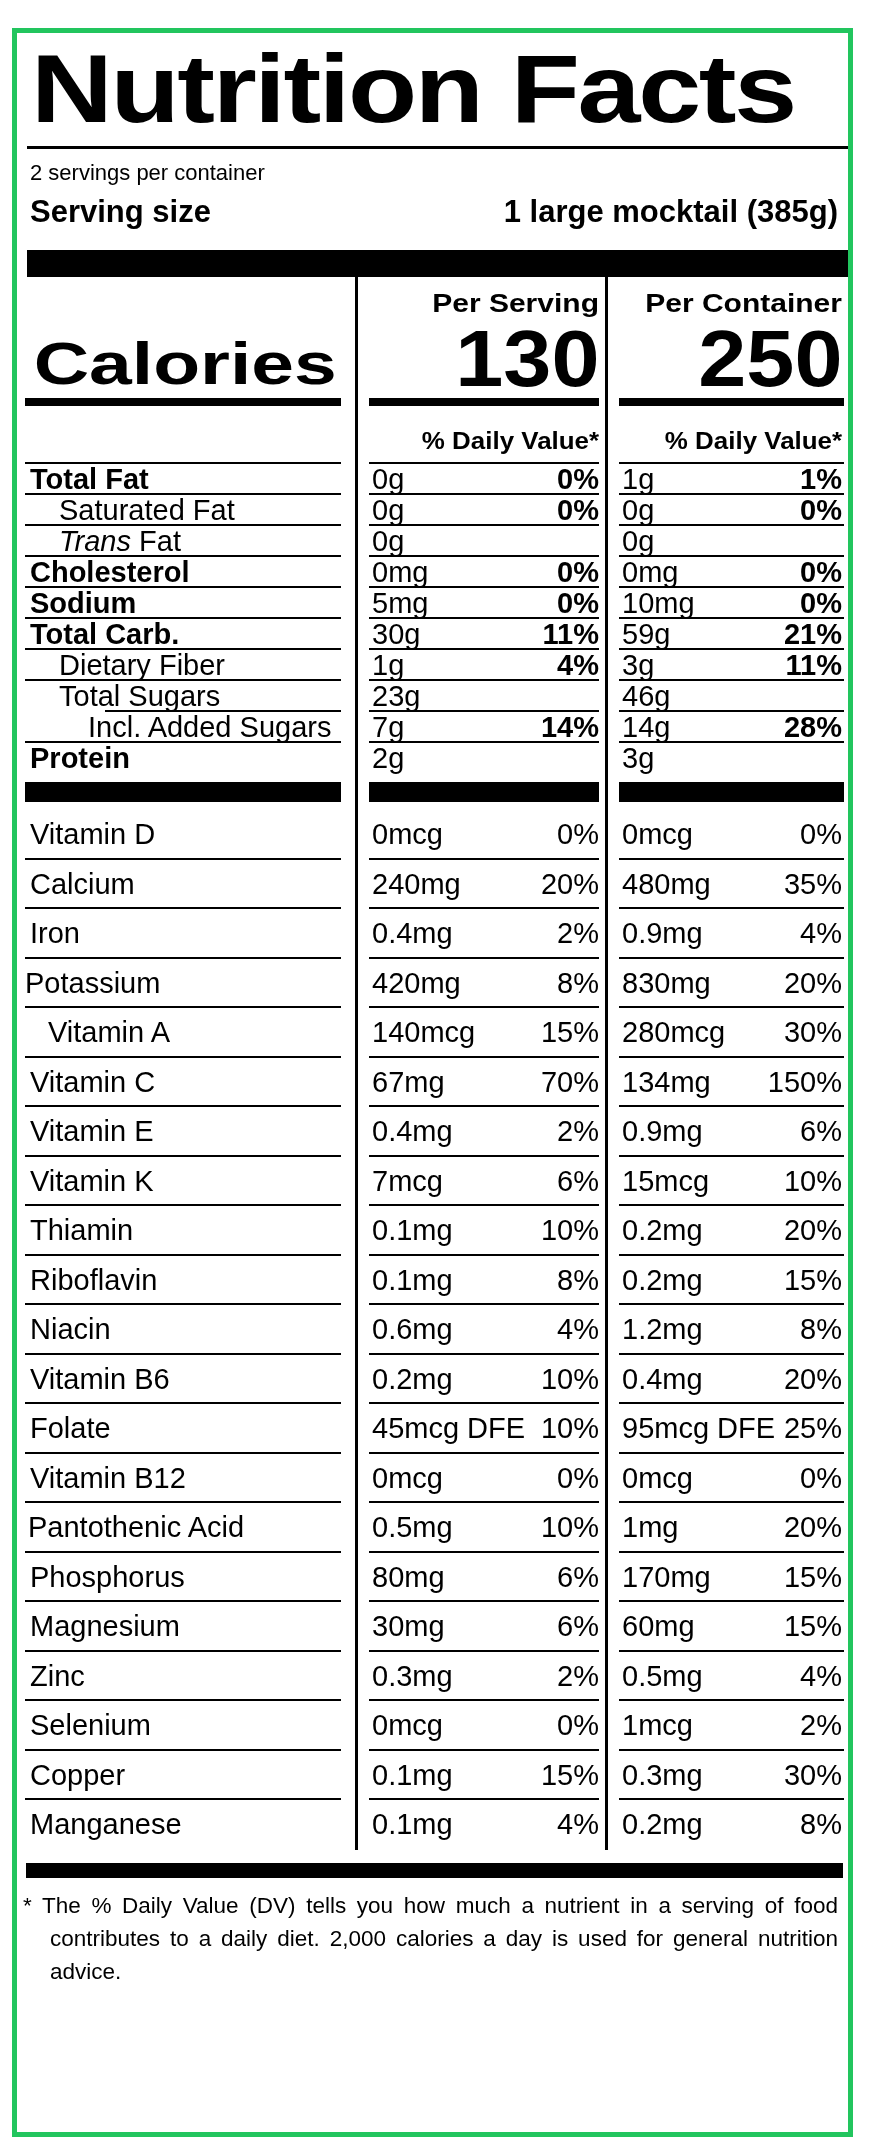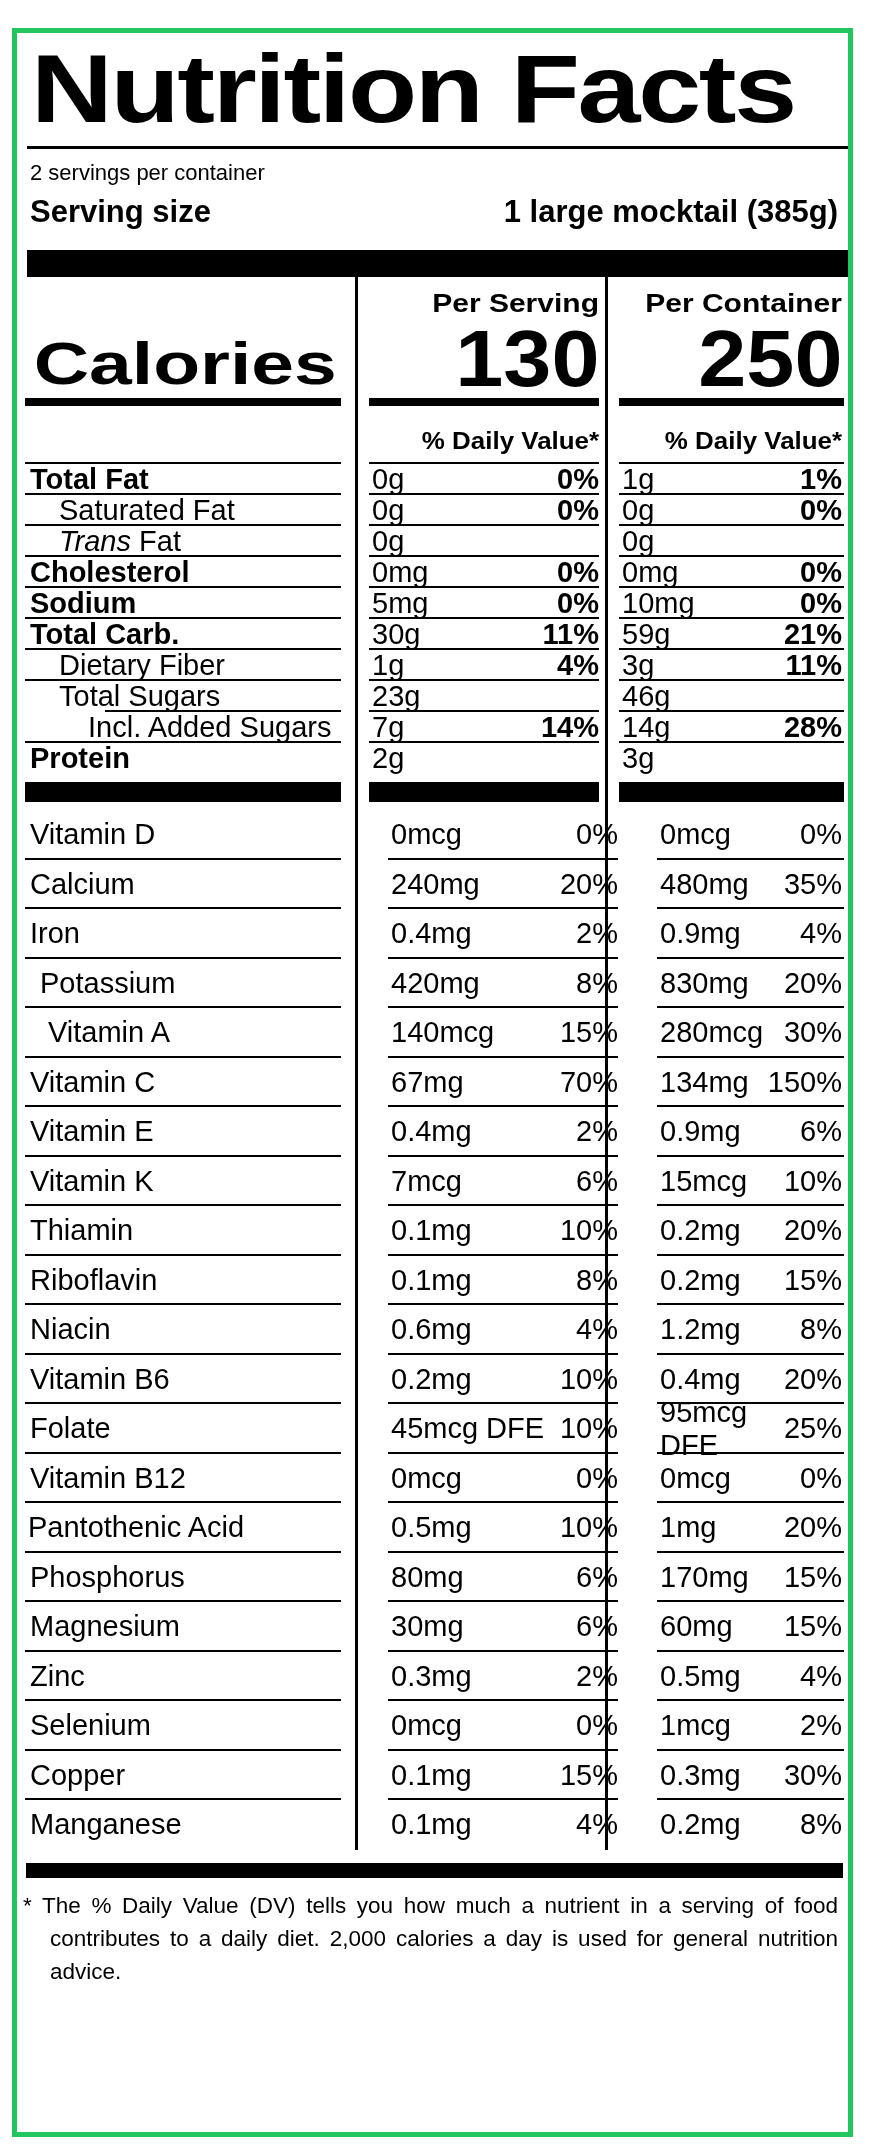--- a/index.html
+++ b/index.html
@@ -60,21 +60,21 @@
   .cal-num{font-size:80px;font-weight:bold;line-height:68px;margin-left:auto;
            transform:scaleX(1.08);transform-origin:100% 100%;}
   .medbar-row{height:17px;}
   .medbar-row .cell::after{height:8px;bottom:4px;}
   .dv-row{height:54px;}
   .dv-row .cell{align-items:flex-end;}
   .dvh{font-weight:bold;font-size:24px;line-height:24px;margin-left:auto;margin-bottom:11px;white-space:nowrap;
        transform:scaleX(1.08);transform-origin:100% 50%;}
 
   .macro .row{height:31px;}
-  .micro .row{height:49.5px;gap:19px;}
+  .micro .row{height:49.5px;}
   .sep-row{height:36px;}
   .sep-row .cell::after{height:20px;bottom:8px;}
 
   .bar-bottom{height:15px;background:#000;margin:13px 5px 0 9px;}
   .footnote{margin:11px 10px 0 6px;font-size:22.5px;line-height:33px;}
   .fn-line{text-align:justify;text-align-last:justify;}
   .fn-line2{padding-left:27px;}
 </style>
 </head>
 <body>
@@ -305,21 +305,21 @@
       <span class="amt">0.4mg</span>
       <span class="dv">2%</span>
     </div>
     <div class="cell c3">
       <span class="amt">0.9mg</span>
       <span class="dv">4%</span>
     </div>
   </div>
         <div class="row">
     <div class="cell c1">
-      <span class="nm" style="padding-left: 23px;">Potassium</span>
+      <span class="nm" style="padding-left: 8px;">Potassium</span>
     </div>
     <div class="cell c2">
       <span class="amt">420mg</span>
       <span class="dv">8%</span>
     </div>
     <div class="cell c3">
       <span class="amt">830mg</span>
       <span class="dv">20%</span>
     </div>
   </div>

